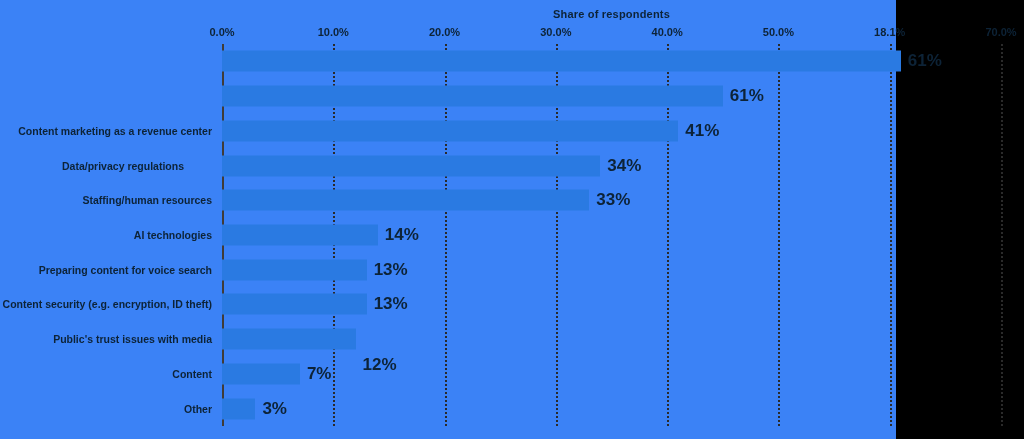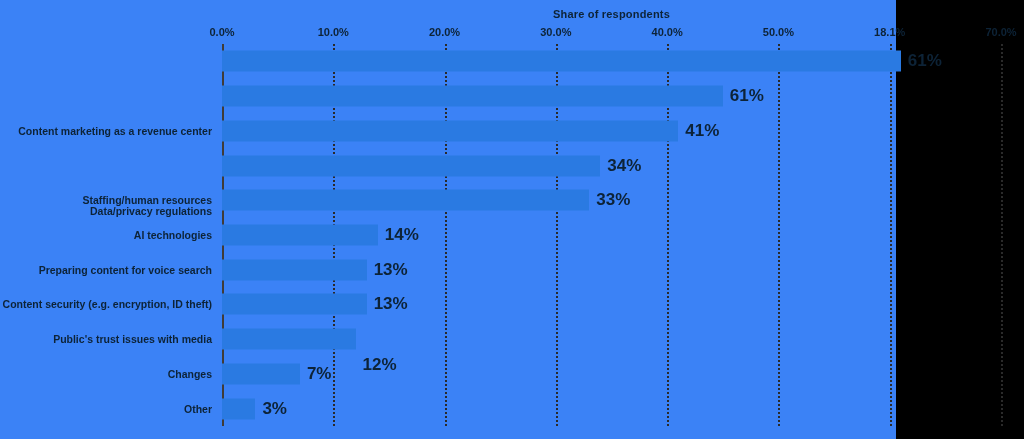--- a/index.html
+++ b/index.html
@@ -142,21 +142,21 @@
         <div class="cat-row" style="top: 34.7273px; height: 34.7273px;">
           <div class="bar" title="Changes to social media algorithms — 45%" style="width: 500.786px; background: rgb(42, 122, 226);"></div>
           <div class="bar-value" style="left: 507.786px;">61%</div>
         </div>
         <div class="cat-row" style="top: 69.4545px; height: 34.7273px;">
           <div class="cat-label" style="right: 789px;">Content marketing as a revenue center</div>
           <div class="bar" title="Content marketing as a revenue center — 41%" style="width: 456.271px; background: rgb(42, 122, 226);"></div>
           <div class="bar-value" style="left: 463.271px;">41%</div>
         </div>
         <div class="cat-row" style="top: 104.182px; height: 34.7273px;">
-          <div class="cat-label" style="right: 789px; margin-top: 45px;">Data/privacy regulations</div>
+          <div class="cat-label" style="right: 817px;">Data/privacy regulations</div>
           <div class="bar" title="Data/privacy regulations — 34%" style="width: 378.371px; background: rgb(42, 122, 226);"></div>
           <div class="bar-value" style="left: 385.371px;">34%</div>
         </div>
         <div class="cat-row" style="top: 138.909px; height: 34.7273px;">
           <div class="cat-label" style="right: 789px;">Staffing/human resources</div>
           <div class="bar" title="Staffing/human resources — 33%" style="width: 367.243px; background: rgb(42, 122, 226);"></div>
           <div class="bar-value" style="left: 374.243px;">33%</div>
         </div>
         <div class="cat-row" style="top: 173.636px; height: 34.7273px;">
           <div class="cat-label" style="right: 789px;">AI technologies</div>
@@ -172,21 +172,21 @@
           <div class="cat-label" style="right: 789px;">Content security (e.g. encryption, ID theft)</div>
           <div class="bar" title="Content security (e.g. encryption, ID theft) — 13%" style="width: 144.671px; background: rgb(42, 122, 226);"></div>
           <div class="bar-value" style="left: 151.671px;">13%</div>
         </div>
         <div class="cat-row" style="top: 277.818px; height: 34.7273px;">
           <div class="cat-label" style="right: 789px;">Public's trust issues with media</div>
           <div class="bar" title="Public's trust issues with media — 12%" style="width: 133.543px; background: rgb(42, 122, 226);"></div>
           <div class="bar-value" style="left: 140.543px; margin-top: 26px;">12%</div>
         </div>
         <div class="cat-row" style="top: 312.545px; height: 34.7273px;">
-          <div class="cat-label" style="right: 789px;">Changes</div>
+          <div class="cat-label" style="right: 789px;">Content</div>
           <div class="bar" title="Unsure — 7%" style="width: 77.9px; background: rgb(42, 122, 226);"></div>
           <div class="bar-value" style="left: 84.9px;">7%</div>
         </div>
         <div class="cat-row" style="top: 347.273px; height: 34.7273px;">
           <div class="cat-label" style="right: 789px;">Other</div>
           <div class="bar" title="Other — 3%" style="width: 33.3857px; background: rgb(42, 122, 226);"></div>
           <div class="bar-value" style="left: 40.3857px;">3%</div>
         </div>
       </div>
   </div>

